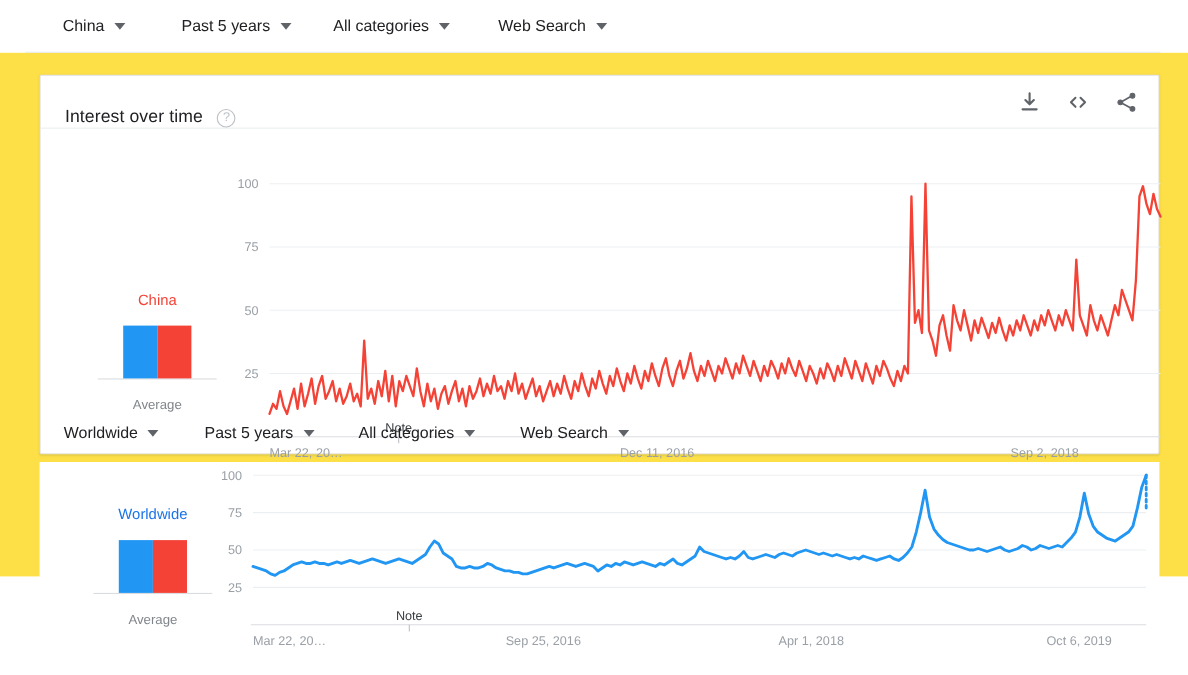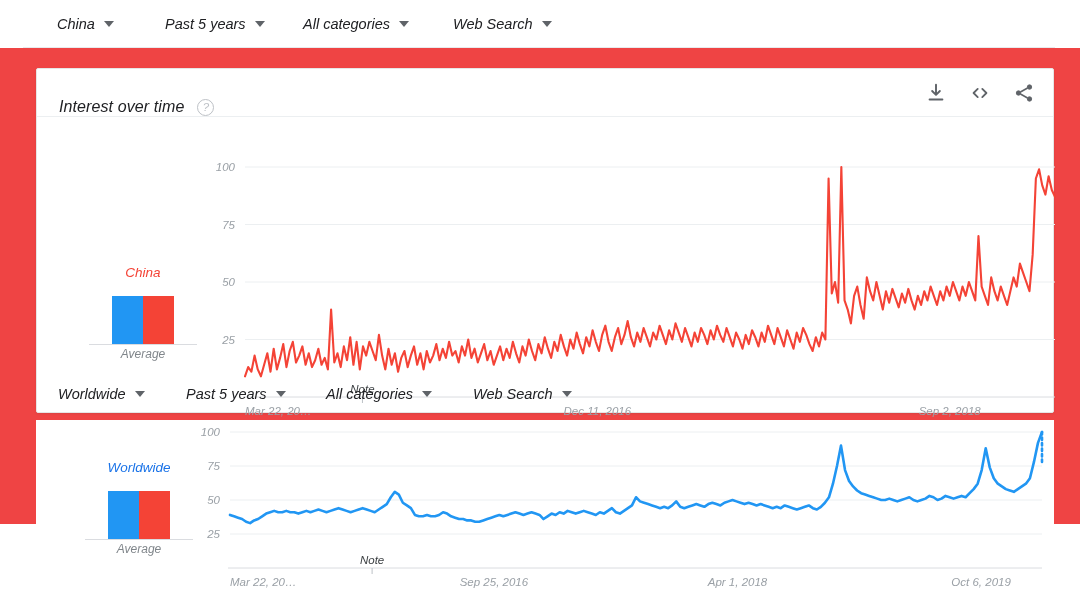--- a/index.html
+++ b/index.html
@@ -3,21 +3,21 @@
 <meta charset="utf-8">
 <style>
   * { box-sizing: border-box; }
   html, body {
     margin: 0; padding: 0;
     width: 1080px; height: 614px;
     background: #ffffff;
     font-family: "Liberation Sans", sans-serif;
     overflow: hidden;
   }
-  #root { position: relative; width: 1080px; height: 524px; background: #ef4444; font-style: italic; }
+  #root { position: relative; width: 1080px; height: 524px; background: #fde047; }
 
   
   .filterbar {
     position: absolute;
     display: flex;
     align-items: center;
     background: #fff;
   }
   .filterbar.top { left: 0; top: 0; width: 1080px; height: 48px; }
   .filter-item {
@@ -94,21 +94,21 @@
   .legend-bars {
     margin: 16px auto 0;
     width: 62px; height: 48px;
     display: flex;
   }
   .legend-bars span { flex: 1; display: block; }
   .legend-baseline {
     margin: 0 auto;
     width: 108px; height: 1px; background: #dadce0;
   }
-  .legend-avg { margin-top: 2px; font-size: 12px; color: #80868b; }
+  .legend-avg { margin-top: 16px; font-size: 12px; color: #80868b; }
 
   .plot { position: absolute; }
 
   
   .filterbar.second {
     left: 36px; top: 374px; width: 1018px; height: 39px;
     padding-left: 22px;
     background: transparent;
   }
   .filterbar.second .filter-item { font-size: 14.5px; }

